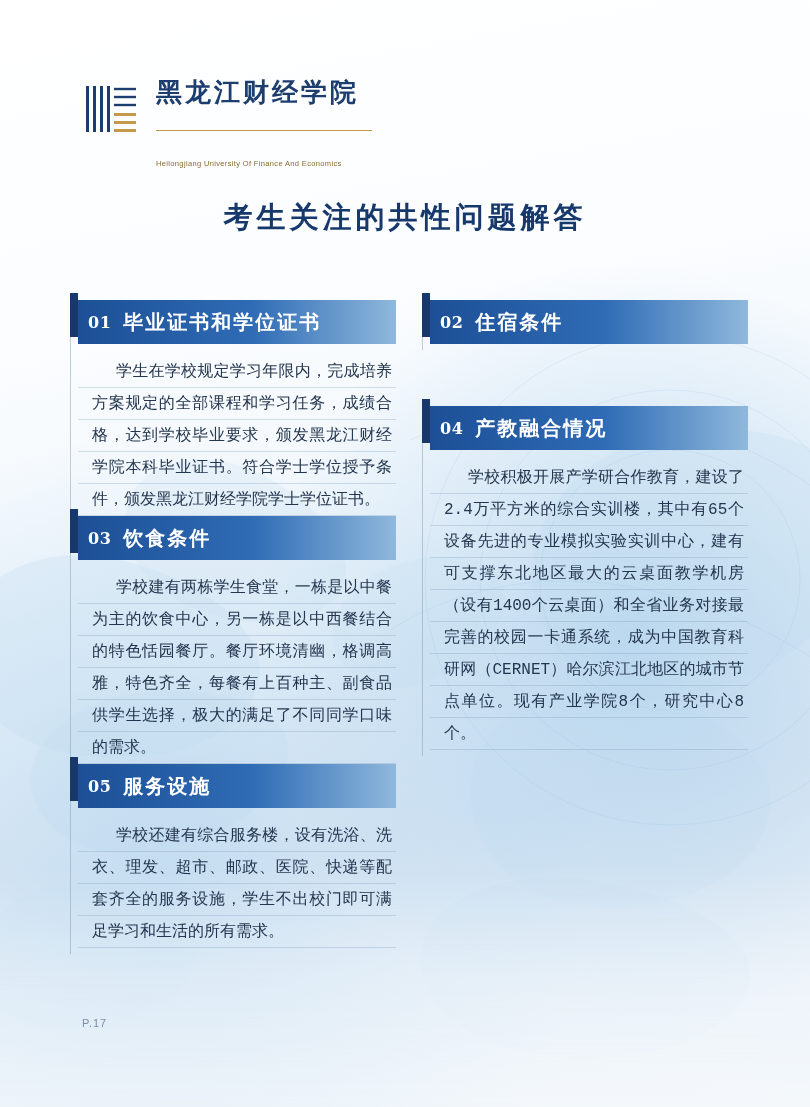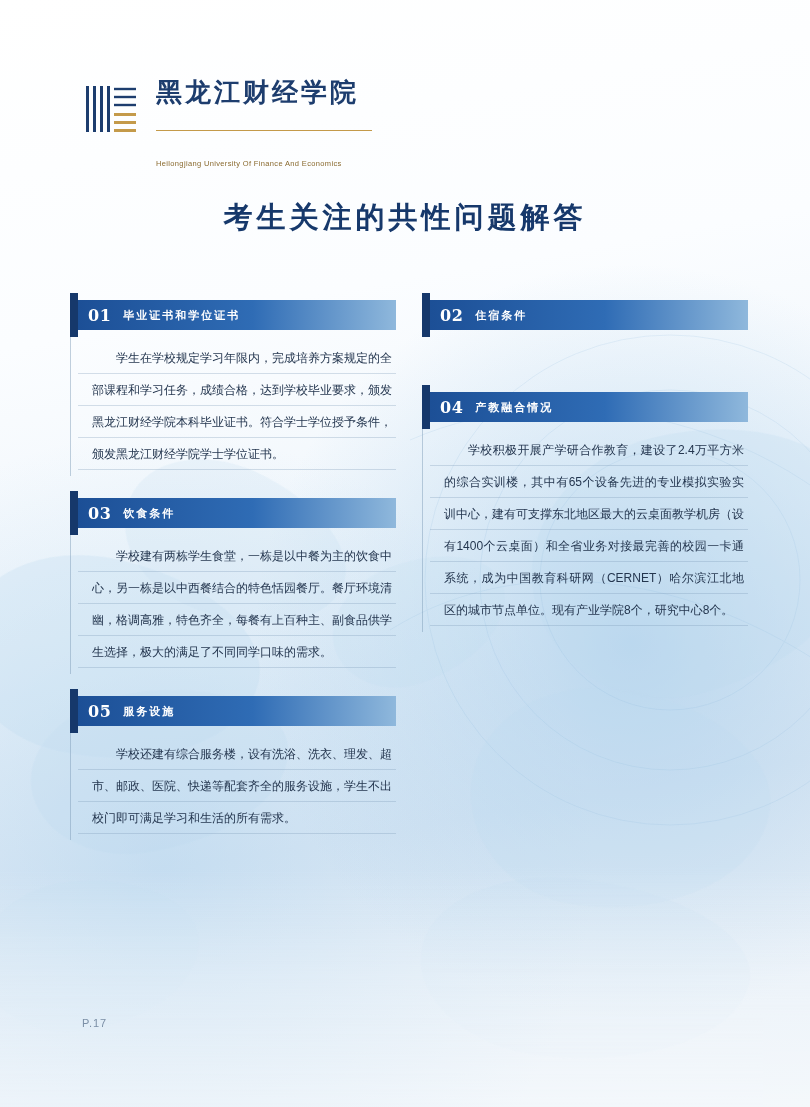--- a/index.html
+++ b/index.html
@@ -129,25 +129,25 @@
     top: 0;
     width: 318px;
   }
   .col-right {
     position: absolute;
     left: 352px;
     top: 0;
     width: 318px;
   }
   .card { position: relative; }
-  .card + .card { margin-top: 28px; }
+  .card + .card { }
 
   .card-head {
     position: relative;
-    height: 30px;
+    height: 44px;
     background: linear-gradient(90deg, #1c4f96 0%, #2f6cb5 55%, #8fb8dc 100%);
     display: flex;
     align-items: center;
     padding-left: 10px;
     box-sizing: border-box;
   }
   .card-head::before {
     content: "";
     position: absolute;
     left: -8px;
@@ -159,41 +159,42 @@
   .num {
     font-family: "DejaVu Serif", "Liberation Serif", serif;
     font-size: 16px;
     font-weight: 700;
     color: #ffffff;
     letter-spacing: 0.5px;
     margin-right: 12px;
   }
   .head-title {
     font-family: "DejaVu Serif", "Liberation Serif", serif;
-    font-size: 11px;
+    font-size: 20px;
     font-weight: 700;
     color: #ffffff;
     letter-spacing: 2px;
   }
   .card-body {
     margin-top: 12px;
     padding-left: 14px;
     padding-right: 4px;
-    font-size: 12px;
+    font-size: 16px;
     color: #24364f;
     line-height: 32px;
     text-indent: 24px;
     text-align: justify;
     background-image: repeating-linear-gradient(
       to bottom,
       rgba(0,0,0,0) 0px,
       rgba(0,0,0,0) 31px,
       rgba(120,150,180,0.30) 31px,
       rgba(120,150,180,0.30) 32px
     );
+    font-family: Liberation Mono, monospace;
   }
   .card-left-rule {
     position: absolute;
     left: -8px;
     top: 36px;
     bottom: -6px;
     width: 1px;
     background: rgba(120,150,180,0.45);
   }
 

